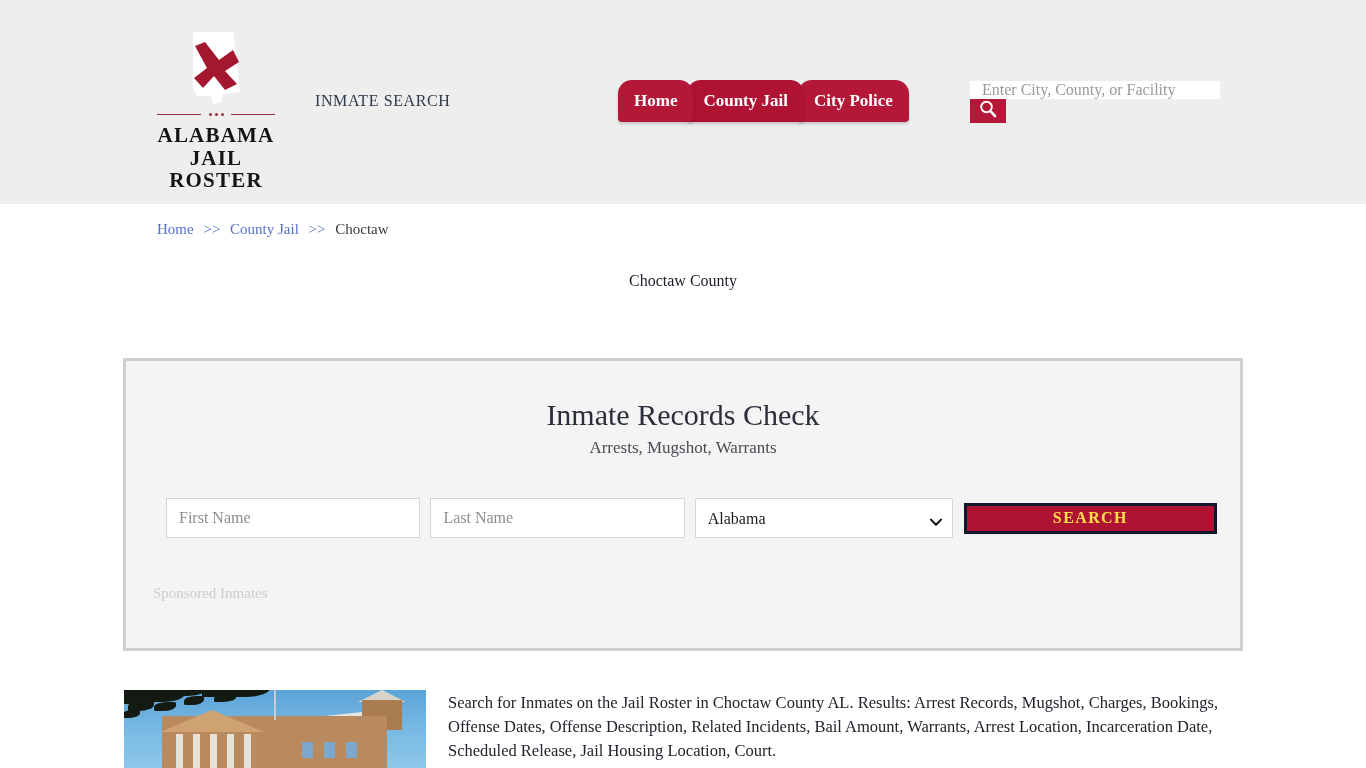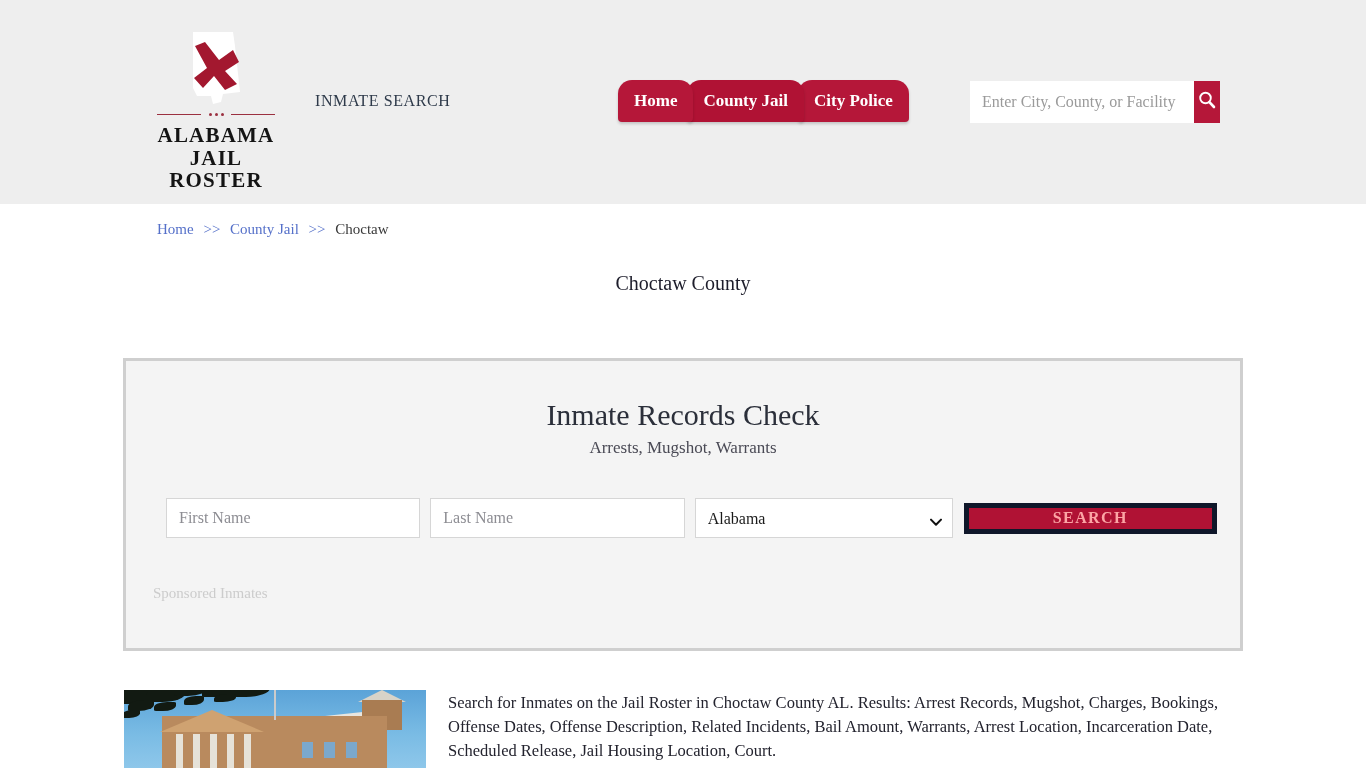--- a/index.html
+++ b/index.html
@@ -102,20 +102,21 @@
   .nav-tab:nth-child(2) { background: #b01234; z-index: 2; }
   .nav-tab:nth-child(3) { background: #b51739; z-index: 1; }
 
   
   .hdr-search {
     position: absolute;
     left: 970px; top: 81px;
     display: flex;
     height: 42px;
     width: 250px;
+    flex-direction: column;
   }
   .hdr-search input {
     flex: 1;
     height: 42px;
     border: none;
     outline: none;
     background: #ffffff;
     padding: 0 12px;
     font-size: 16px;
     font-family: "Liberation Serif", serif;
@@ -143,21 +144,21 @@
   .breadcrumb a { color: #5570c9; text-decoration: none; cursor: pointer; }
   .breadcrumb .sep { color: #5570c9; margin: 0 6px; }
   .breadcrumb .cur { color: #3a3a3a; }
 
   
   .page-title {
     position: absolute;
     left: 0; top: 272px;
     width: 1366px;
     text-align: center;
-    font-size: 20px;
+    font-size: 16px;
     font-family: "Liberation Serif", serif;
     color: #1d1d2b;
   }
 
   
   .panel {
     position: absolute;
     left: 123px; top: 358px;
     width: 1120px;
     height: 293px;
@@ -217,22 +218,22 @@
     cursor: pointer;
   }
   .sel-chev {
     position: absolute;
     right: 11px; top: 15px;
     pointer-events: none;
   }
   .search-btn {
     width: 257px; height: 31px;
     background: #b01234;
-    border: 5px solid #0f172a;
-    color: #fca5a5;
+    border: 3px solid #0f172a;
+    color: #fde047;
     font-size: 16px;
     letter-spacing: 1.4px;
     font-family: "Liberation Serif", serif;
     font-weight: bold;
     cursor: pointer;
   }
   .sponsored-label {
     position: absolute;
     left: 27px; top: 224px;
     font-size: 15px;

